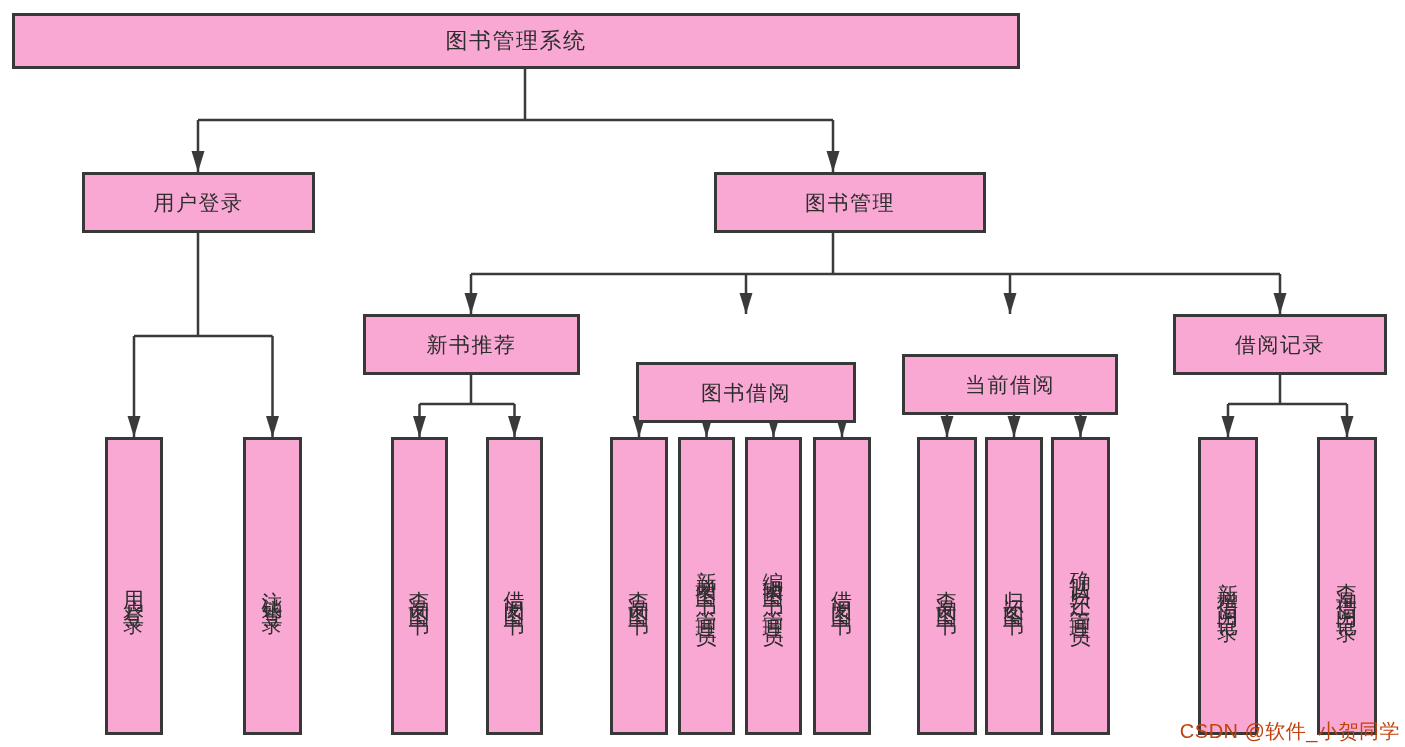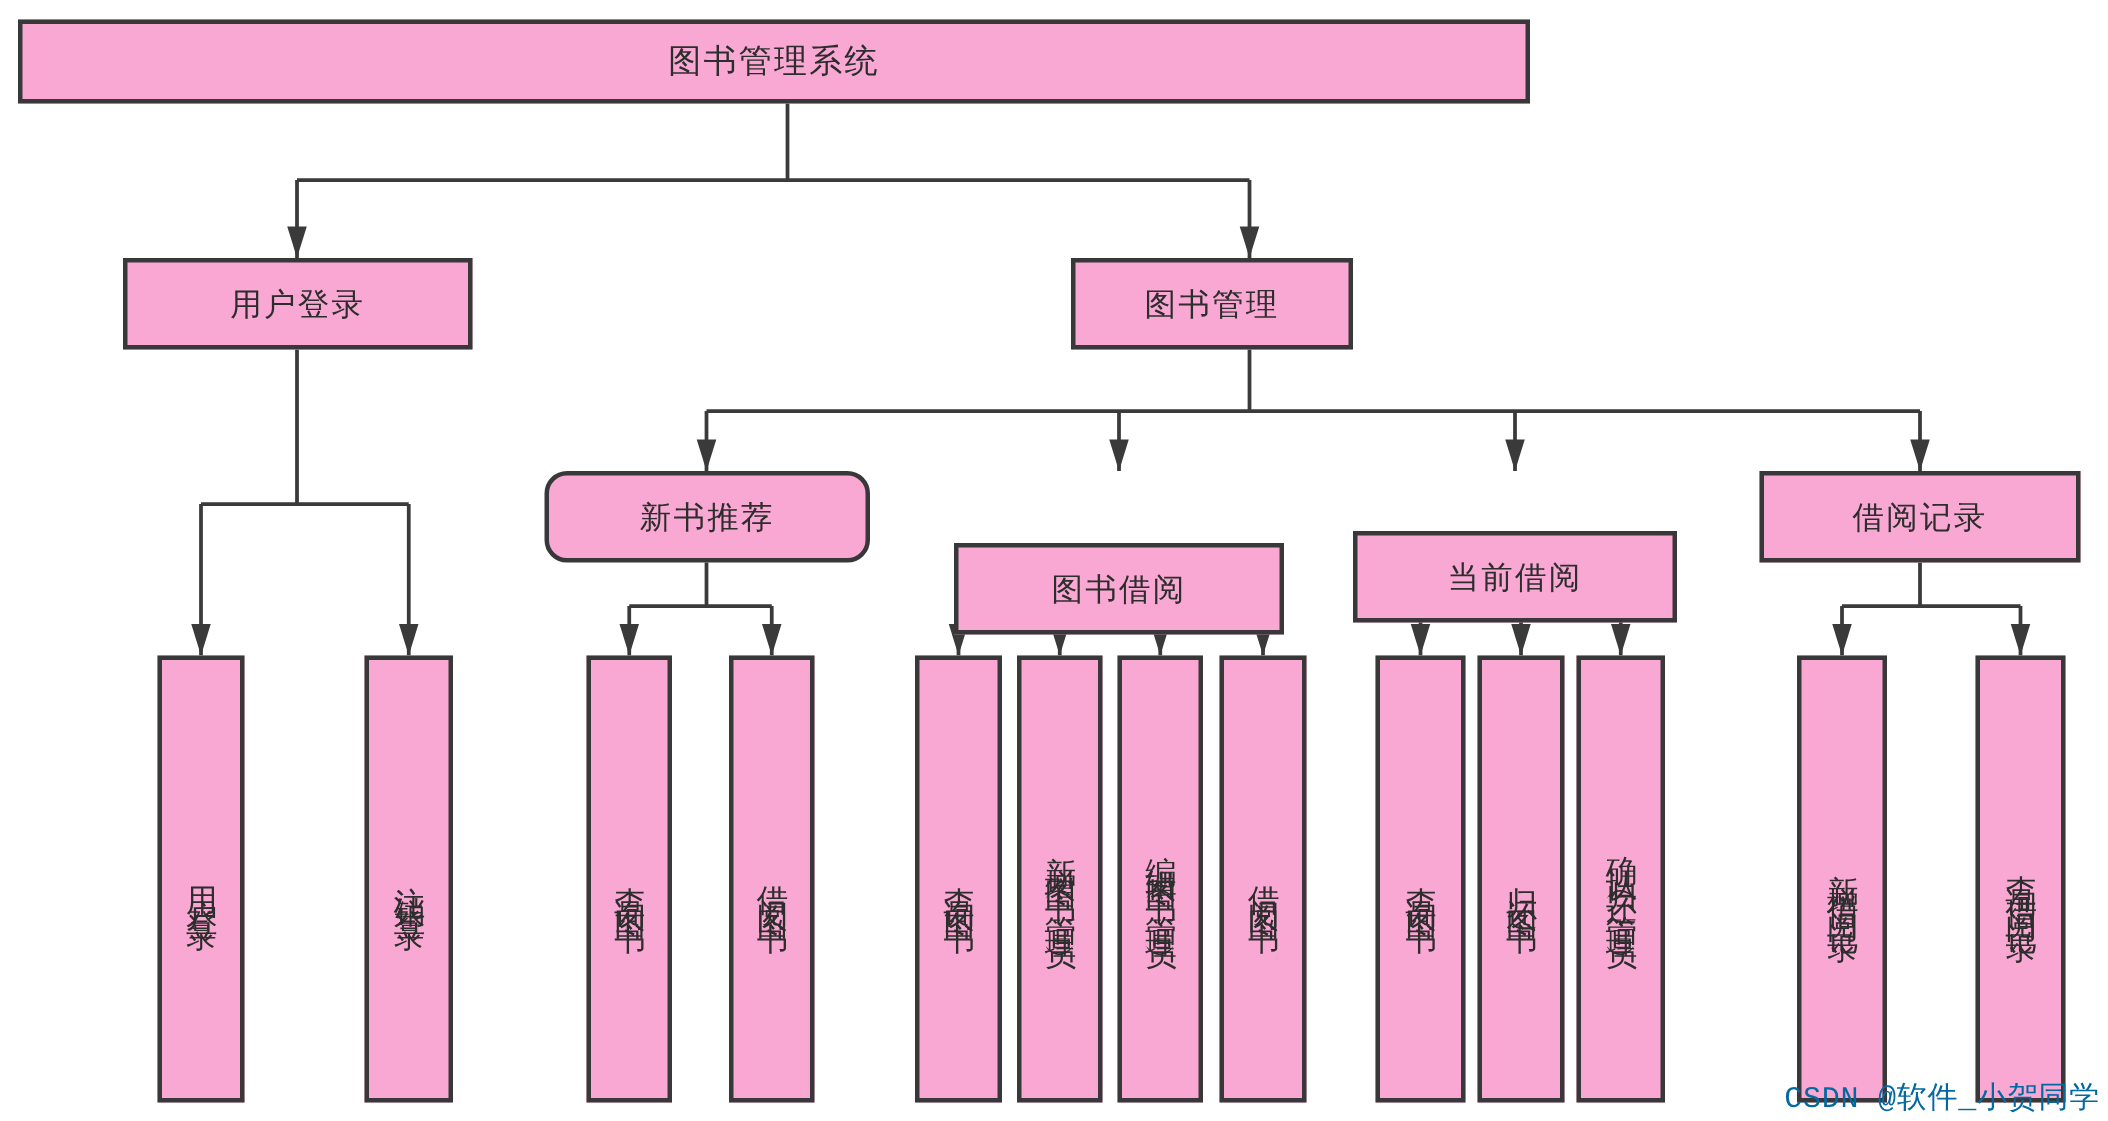--- a/index.html
+++ b/index.html
@@ -47,22 +47,22 @@
     text-orientation: mixed;
     font-size: 21px;
     line-height: 1;
     letter-spacing: 8px;
     margin-bottom: -8px;
     white-space: nowrap;
   }
   
   #root-box      { left: 12px;   top: 13px;  width: 1008px; height: 56px; }
   #n-user-login  { left: 82px;   top: 172px; width: 233px;  height: 61px; }
-  #n-book-mgmt   { left: 714px;  top: 172px; width: 188px;  height: 61px; }
-  #n-recommend   { left: 363px;  top: 314px; width: 217px;  height: 61px; border-radius: 15px; }
+  #n-book-mgmt   { left: 714px;  top: 172px; width: 272px;  height: 61px; }
+  #n-recommend   { left: 363px;  top: 314px; width: 217px;  height: 61px; }
   #n-borrow      { left: 636px;  top: 314px; width: 220px;  height: 61px; margin-top: 48px; }
   #n-current     { left: 902px;  top: 314px; width: 216px;  height: 61px; margin-top: 40px; }
   #n-records     { left: 1173px; top: 314px; width: 214px;  height: 61px; }
   .leaf          { top: 437px;   height: 298px; }
   #l-login       { left: 105px;  width: 58px; }
   #l-logout      { left: 243px;  width: 59px; }
   #l-query1      { left: 391px;  width: 57px; }
   #l-borrow1     { left: 486px;  width: 57px; }
   #l-query2      { left: 610px;  width: 58px; }
   #l-addbook     { left: 678px;  width: 57px; }
@@ -71,25 +71,24 @@
   #l-query3      { left: 917px;  width: 60px; }
   #l-return      { left: 985px;  width: 58px; }
   #l-confirm     { left: 1051px; width: 59px; }
   #l-addrec      { left: 1198px; width: 60px; }
   #l-queryrec    { left: 1317px; width: 60px; }
   #watermark {
     position: absolute;
     right: 5px;
     bottom: 2px;
     font-size: 20px;
-    color: #0369a1;
+    color: #c2410c;
     letter-spacing: 0.5px;
     z-index: 10;
     white-space: nowrap;
-    font-family: Liberation Mono, monospace;
   }
   .cline { stroke: #3a3a3a; stroke-width: 2.5; fill: none; }
   .ahead { fill: #3a3a3a; stroke: none; }
 </style>
 </head>
 <body>
 
 <div id="canvas">
 
   <svg id="connectors" width="1405" height="747" viewBox="0 0 1405 747">

